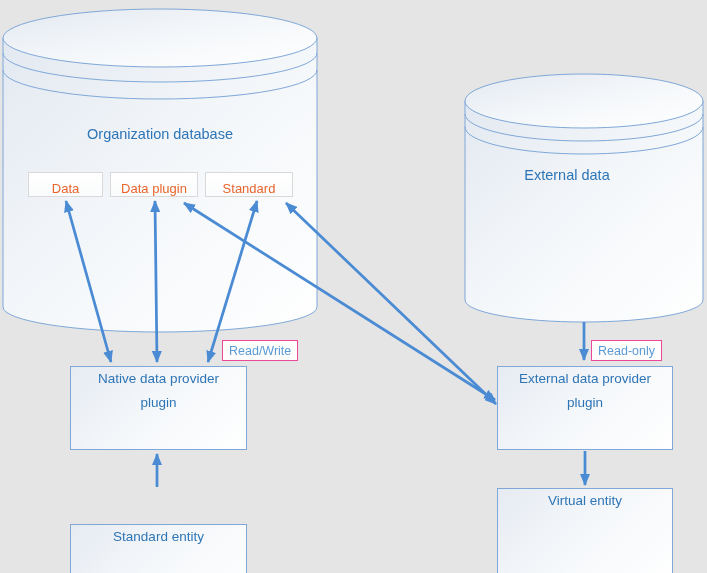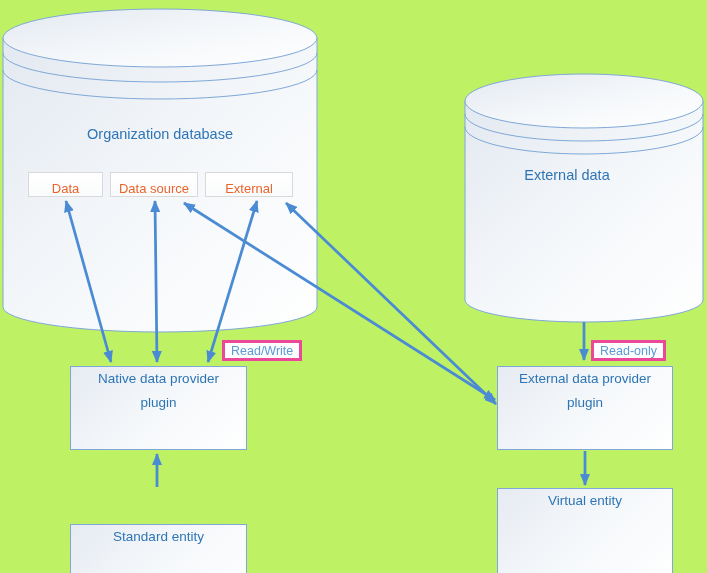--- a/index.html
+++ b/index.html
@@ -1,20 +1,20 @@
 <!DOCTYPE html>
 <html><head>
 <meta charset="utf-8">
 <style>
   html, body { margin: 0; padding: 0; background: #ffffff; }
   .stage {
     position: relative;
     width: 707px;
     height: 573px;
-    background: #bef264;
+    background: #e5e5e5;
     overflow: hidden;
     font-family: "Liberation Sans", sans-serif;
   }
   svg.layer { position: absolute; left: 0; top: 0; }
 
   .node {
     position: absolute;
     box-sizing: border-box;
     display: flex;
     align-items: flex-start;
@@ -47,21 +47,21 @@
     text-align: center;
     white-space: nowrap;
   }
 
   .tag {
     position: absolute;
     box-sizing: border-box;
     display: flex;
     align-items: center;
     justify-content: center;
-    border: 3px solid #ec4899;
+    border: 1px solid #ec4899;
     background: #fdfdfe;
     color: #5b9bd5;
     font-size: 12.5px;
     padding: 1px 6px;
     white-space: nowrap;
   }
 </style>
 </head>
 <body>
 
@@ -105,24 +105,24 @@
     </g>
   </svg>
 
   <div class="cyl-label" style="left:0; top:126; width:320px; left:0px; top:126px;">Organization database</div>
   <div class="cyl-label" style="left:465px; top:167px; width:204px;">External data</div>
 
   <div class="chip" style="left:28px; top:172px; width:75px; height:25px;">
     <span>Data</span>
   </div>
   <div class="chip" style="left:110px; top:172px; width:88px; height:25px;">
-    <span>Data source</span>
+    <span>Data plugin</span>
   </div>
   <div class="chip" style="left:205px; top:172px; width:88px; height:25px;">
-    <span>External</span>
+    <span>Standard</span>
   </div>
 
   <div class="node" style="left:70px; top:366px; width:177px; height:84px;">
     <span class="inner">Native data provider plugin</span>
   </div>
   <div class="node" style="left:497px; top:366px; width:176px; height:84px;">
     <span class="inner">External data provider plugin</span>
   </div>
   <div class="node" style="left:70px; top:488px; width:177px; height:82px;margin-top:36px;">
     <span class="inner">Standard entity</span>

